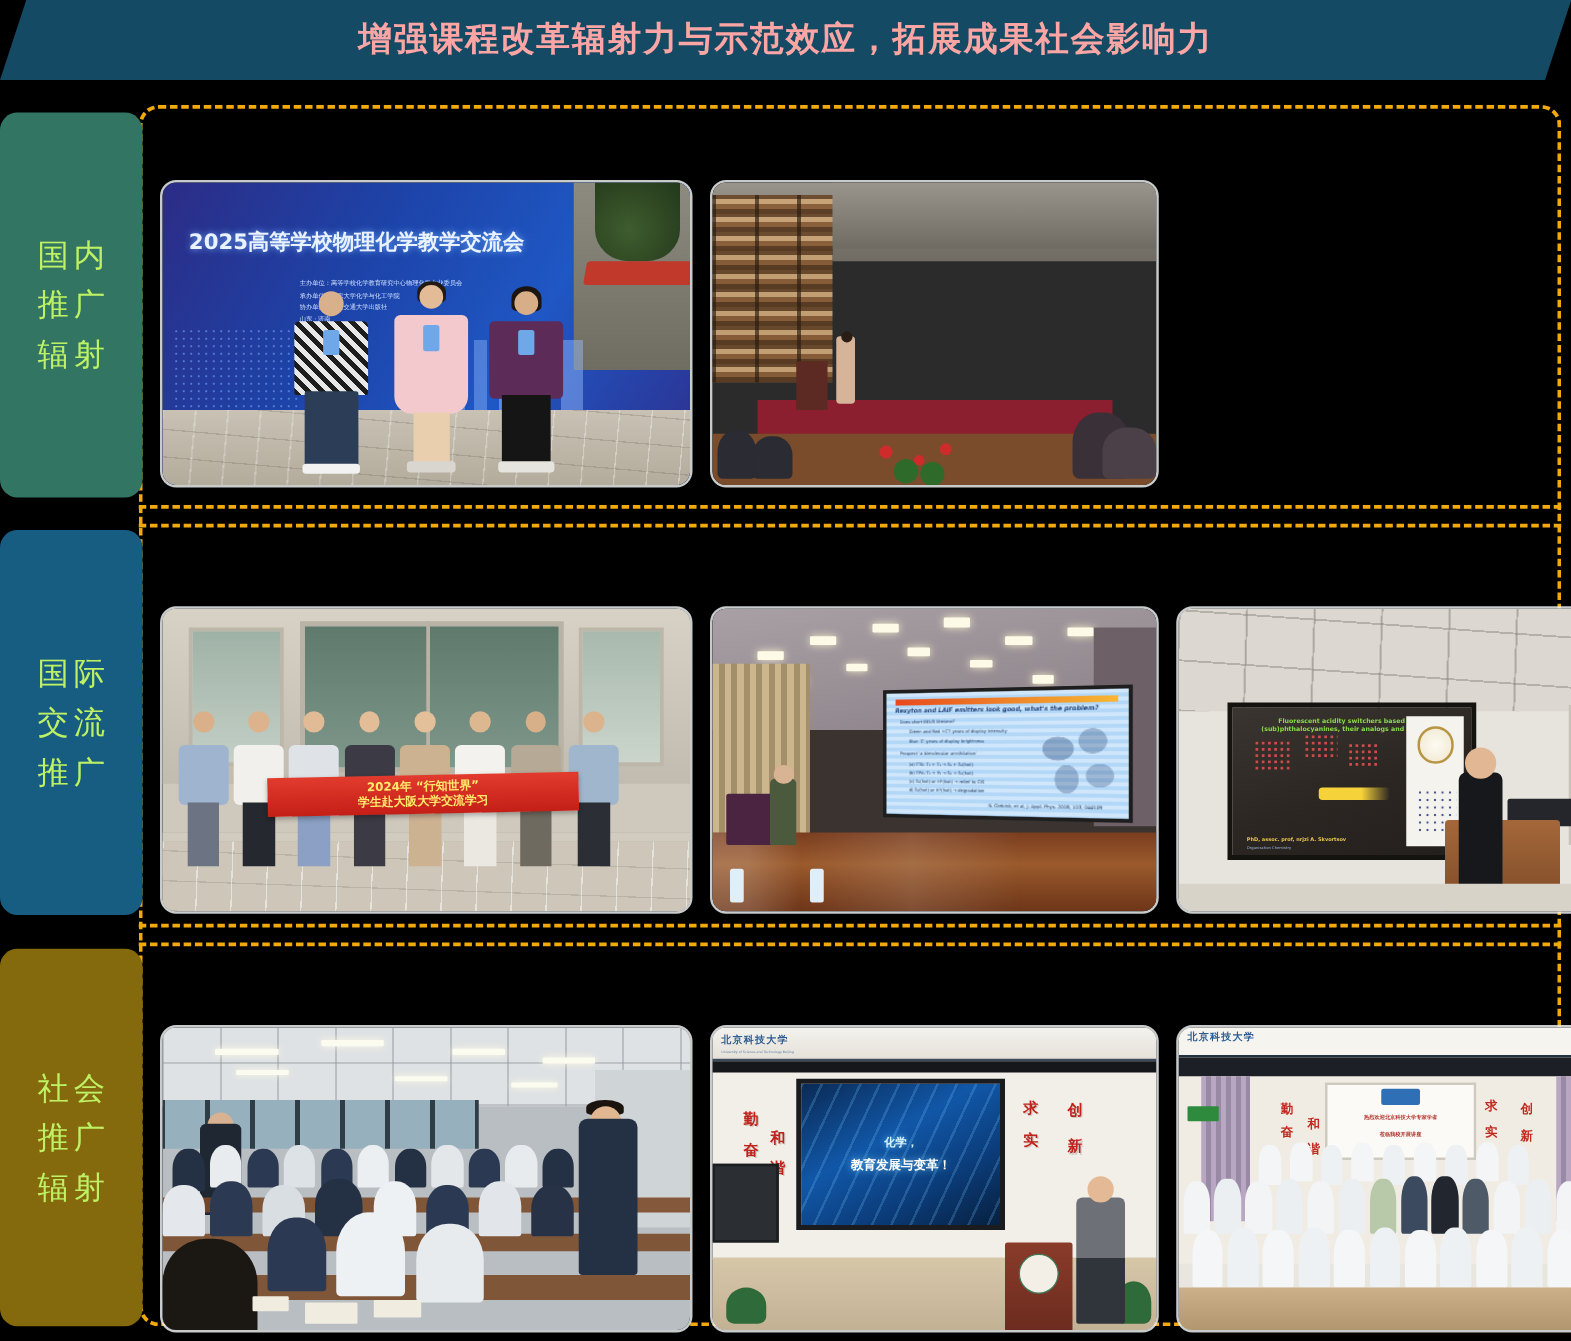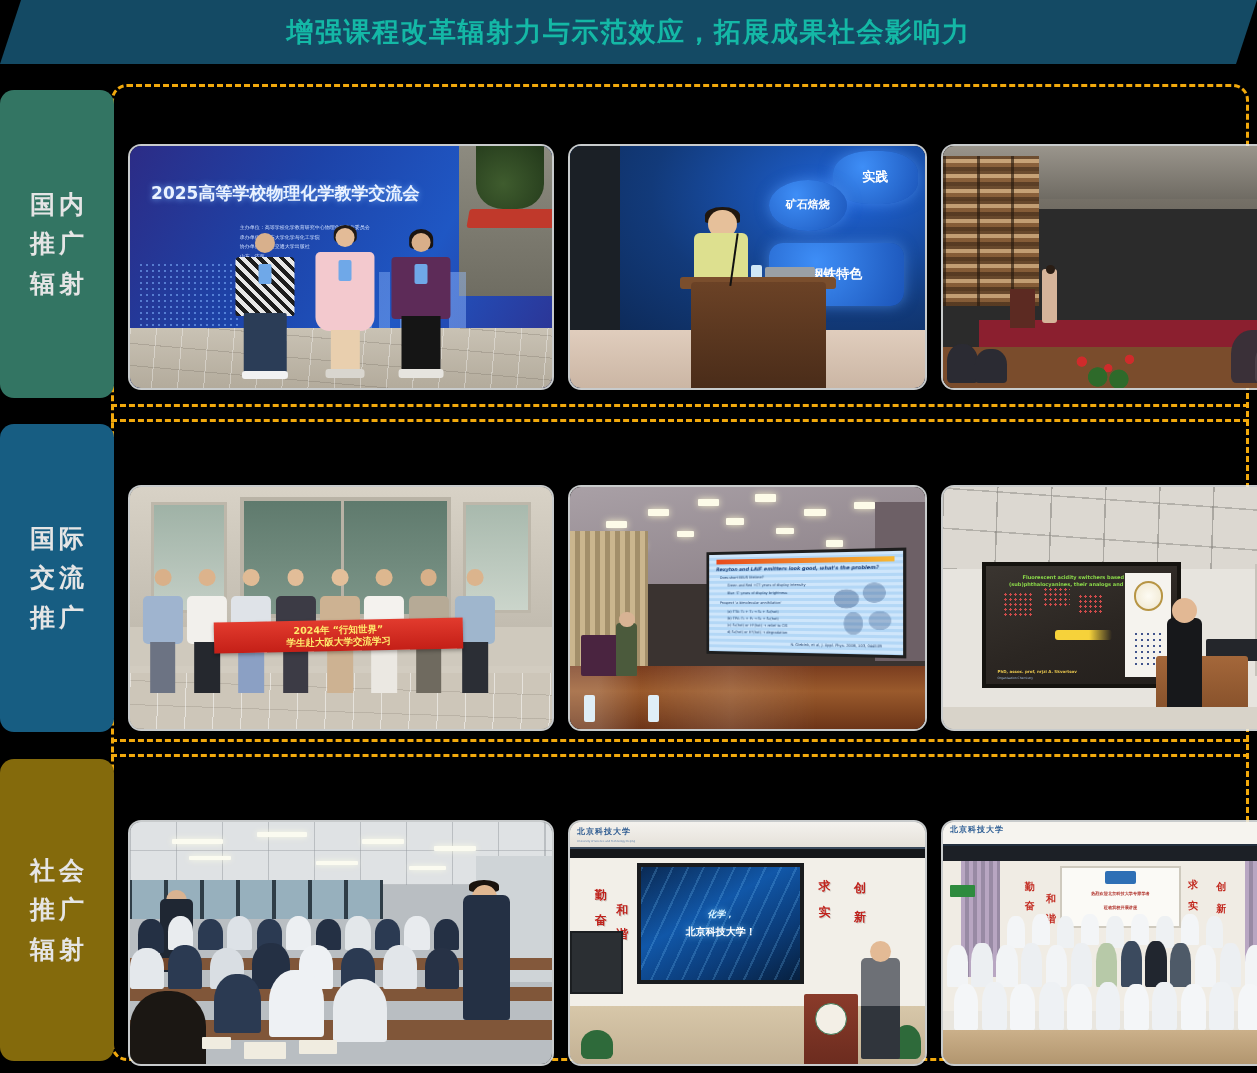--- a/index.html
+++ b/index.html
@@ -27,21 +27,21 @@
     width: 1257px;
     height: 64px;
     background: #144A64;
     clip-path: polygon(21px 0, 1257px 0, 1236px 64px, 0 64px);
     -webkit-clip-path: polygon(21px 0, 1257px 0, 1236px 64px, 0 64px);
     display: flex;
     align-items: center;
     justify-content: center;
   }
   .header-title {
-    color: #14b8a6;
+    color: #fca5a5;
     font-size: 27px;
     font-weight: bold;
     letter-spacing: 1.5px;
     line-height: 1;
     white-space: nowrap;
     padding-bottom: 2px;
   }
 
   
   .dashed-frame {
@@ -73,23 +73,23 @@
     width: 114px;
     border-radius: 14px;
     display: flex;
     flex-direction: column;
     align-items: center;
     justify-content: center;
     gap: 12px;
     z-index: 4;
   }
   .side-tab .tab-line {
-    color: #e5e5e5;
+    color: #bef264;
     font-size: 25px;
-    font-weight: bold;
+    font-weight: normal;
     letter-spacing: 4px;
     line-height: 1.1;
     text-indent: 4px;
     white-space: nowrap;
   }
   .side-tab.t1 { top: 90px;  height: 308px; background: #337563; }
   .side-tab.t2 { top: 424px; height: 308px; background: #175D82; }
   .side-tab.t3 { top: 759px; height: 302px; background: #846A0C; }
 
   
@@ -409,21 +409,21 @@
   .s-chem .led {
     position:absolute; left:19%; top:17%; width:47%; height:50%;
     background: linear-gradient(150deg,#0a2a54 0%,#1157a8 40%,#0b3c79 70%,#07203f 100%);
     border:4px solid #1a1c1f;
     display:flex; flex-direction:column; align-items:center; justify-content:center; gap:4px;
   }
   .s-chem .led .streak {
     position:absolute; inset:0;
     background: repeating-linear-gradient(115deg, rgba(120,200,255,.22) 0 2px, transparent 2px 14px);
   }
-  .s-chem .led .l1 { font-size:9px; color:#d7f2ff; font-weight:bold; text-shadow:0 0 6px rgba(110,200,255,.9); z-index:2;font-style:italic;}
+  .s-chem .led .l1 { font-size:9px; color:#d7f2ff; font-weight:bold; text-shadow:0 0 6px rgba(110,200,255,.9); z-index:2;}
   .s-chem .led .l2 { font-size:10px; color:#ffffff; font-weight:bold; text-shadow:0 0 7px rgba(110,200,255,.9); z-index:2;}
   .s-chem .redchar { position:absolute; color:#c0221c; font-weight:bold; font-size:12px;
      text-shadow:1px 1px 0 rgba(0,0,0,.15);}
   .s-chem .tv { position:absolute; left:0; top:45%; width:15%; height:26%; background:#2b2f33; border:2px solid #1b1e21;}
   .s-chem .cfloor { position:absolute; left:0; bottom:0; width:100%; height:24%;
      background: linear-gradient(180deg,#d7c7a9,#c3b194);}
   .s-chem .podium3 { position:absolute; left:66%; bottom:0; width:15%; height:29%;
      background: linear-gradient(180deg,#8a3b2a,#6c2c1f); border-radius:2px 2px 0 0;}
   .s-chem .podemb { position:absolute; left:69%; bottom:12%; width:9%; aspect-ratio:1;
      border:1.5px solid #3f7a57; border-radius:50%; background:#f3efe6;}
@@ -521,39 +521,20 @@
           <div class="hair"></div>
             <div class="head"></div>
             <div class="body"></div>
             <div class="badge"></div>
             <div class="legs"></div>
             <div class="shoes"></div>
         </div>
       </div>
     </div>
 
-    <div class="photo slot-b">
-      <div class="scene s-podium">
-        <div class="slide"></div>
-        <div class="dark-left"></div>
-        <div class="bub bub1">实践</div>
-        <div class="bub bub2">矿石焙烧</div>
-        <div class="bub bub3">钢铁特色</div>
-        <div class="wall-b"></div>
-        <div class="spk-hair"></div>
-        <div class="spk-head"></div>
-        <div class="spk-body"></div>
-        <div class="spk-skirt"></div>
-        <div class="bottle"></div>
-        <div class="laptop"></div>
-        <div class="desk-top"></div>
-        <div class="desk"></div>
-        <div class="mic"></div>
-      </div>
-    </div>
 
     <div class="photo slot-c">
       <div class="scene s-library">
         <div class="stone"></div>
         <div class="ceiling"></div>
         <div class="shelf"></div>
         <div class="shelf-frame"></div>
         <div class="stage"></div>
         <div class="lect"></div>
         <div class="walker"></div>
@@ -754,21 +735,21 @@
     <div class="photo slot-b">
       <div class="scene s-chem">
         <div class="cwall"></div>
         <div class="topband"></div>
         <div class="uni">北京科技大学</div>
         <div class="uni-en">University of Science and Technology Beijing</div>
         <div class="blackband"></div>
         <div class="led">
           <div class="streak"></div>
           <div class="l1">化学，</div>
-          <div class="l2">北京科技大学！</div>
+          <div class="l2">教育发展与变革！</div>
         </div>
         <div class="redchar" style="left:7%;top:27%;">勤</div>
         <div class="redchar" style="left:7%;top:37%;">奋</div>
         <div class="redchar" style="left:13%;top:33%;">和</div>
         <div class="redchar" style="left:13%;top:43%;">谐</div>
         <div class="redchar" style="left:70%;top:23%;">求</div>
         <div class="redchar" style="left:70%;top:34%;">实</div>
         <div class="redchar" style="left:80%;top:24%;">创</div>
         <div class="redchar" style="left:80%;top:36%;">新</div>
         <div class="tv"></div>

